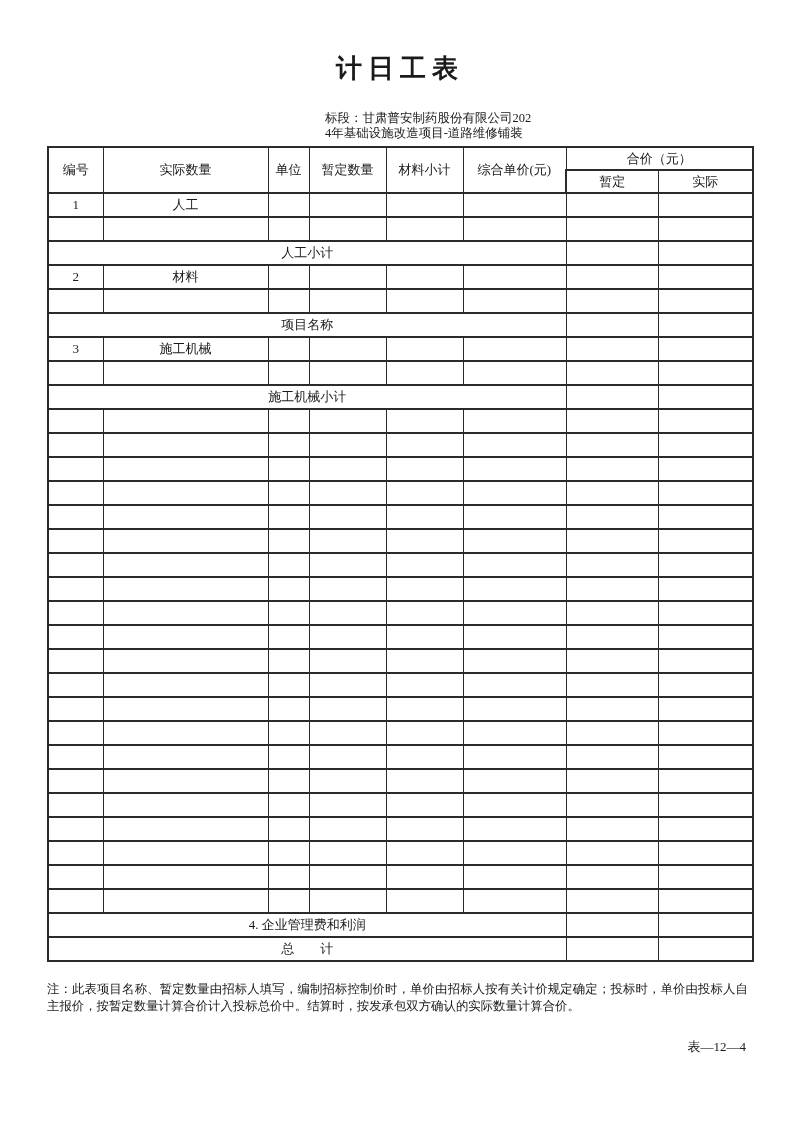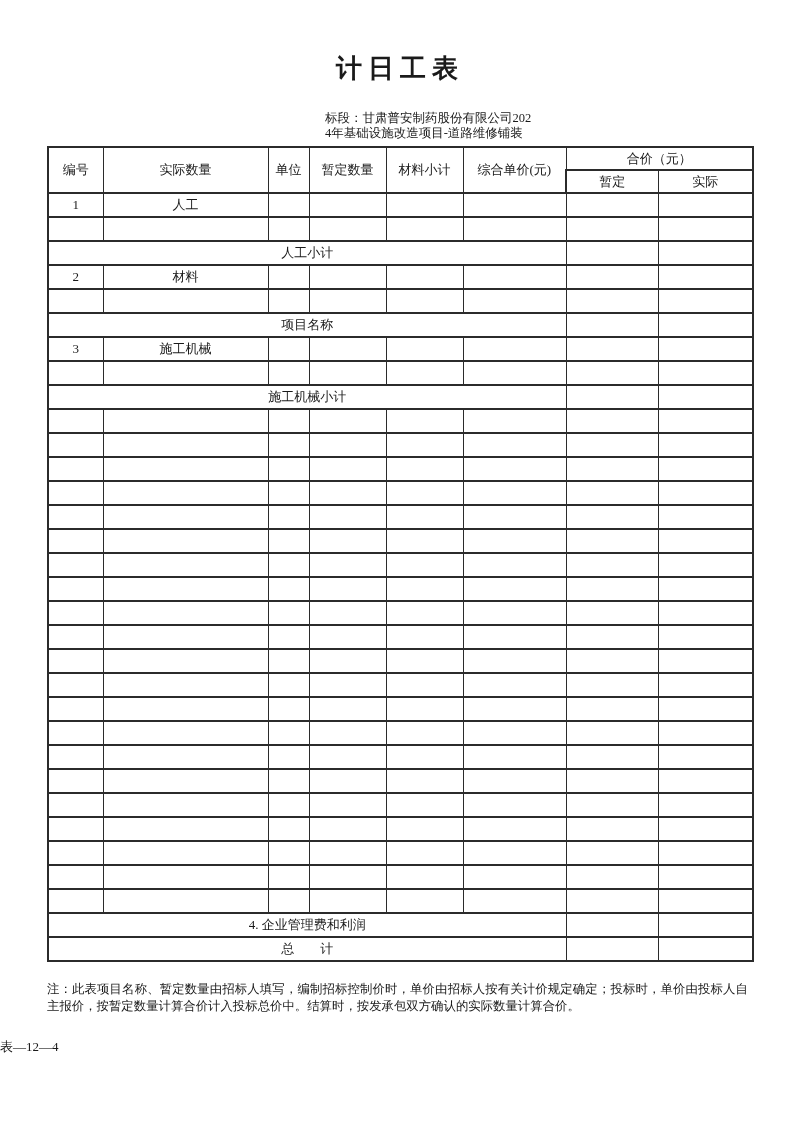--- a/index.html
+++ b/index.html
@@ -74,21 +74,21 @@
   .note {
     margin: 19px 0 0 47px;
     width: 701px;
     font-size: 12.4px;
     line-height: 16.5px;
     text-align: justify;
   }
 
   .form-code {
     margin: 24px 54px 0 0;
-    text-align: left;
+    text-align: right;
     font-size: 13px;
   }
 </style>
 </head>
 <body>
 
 <div class="sheet">
 
   <h1 class="title">计日工表</h1>
 

